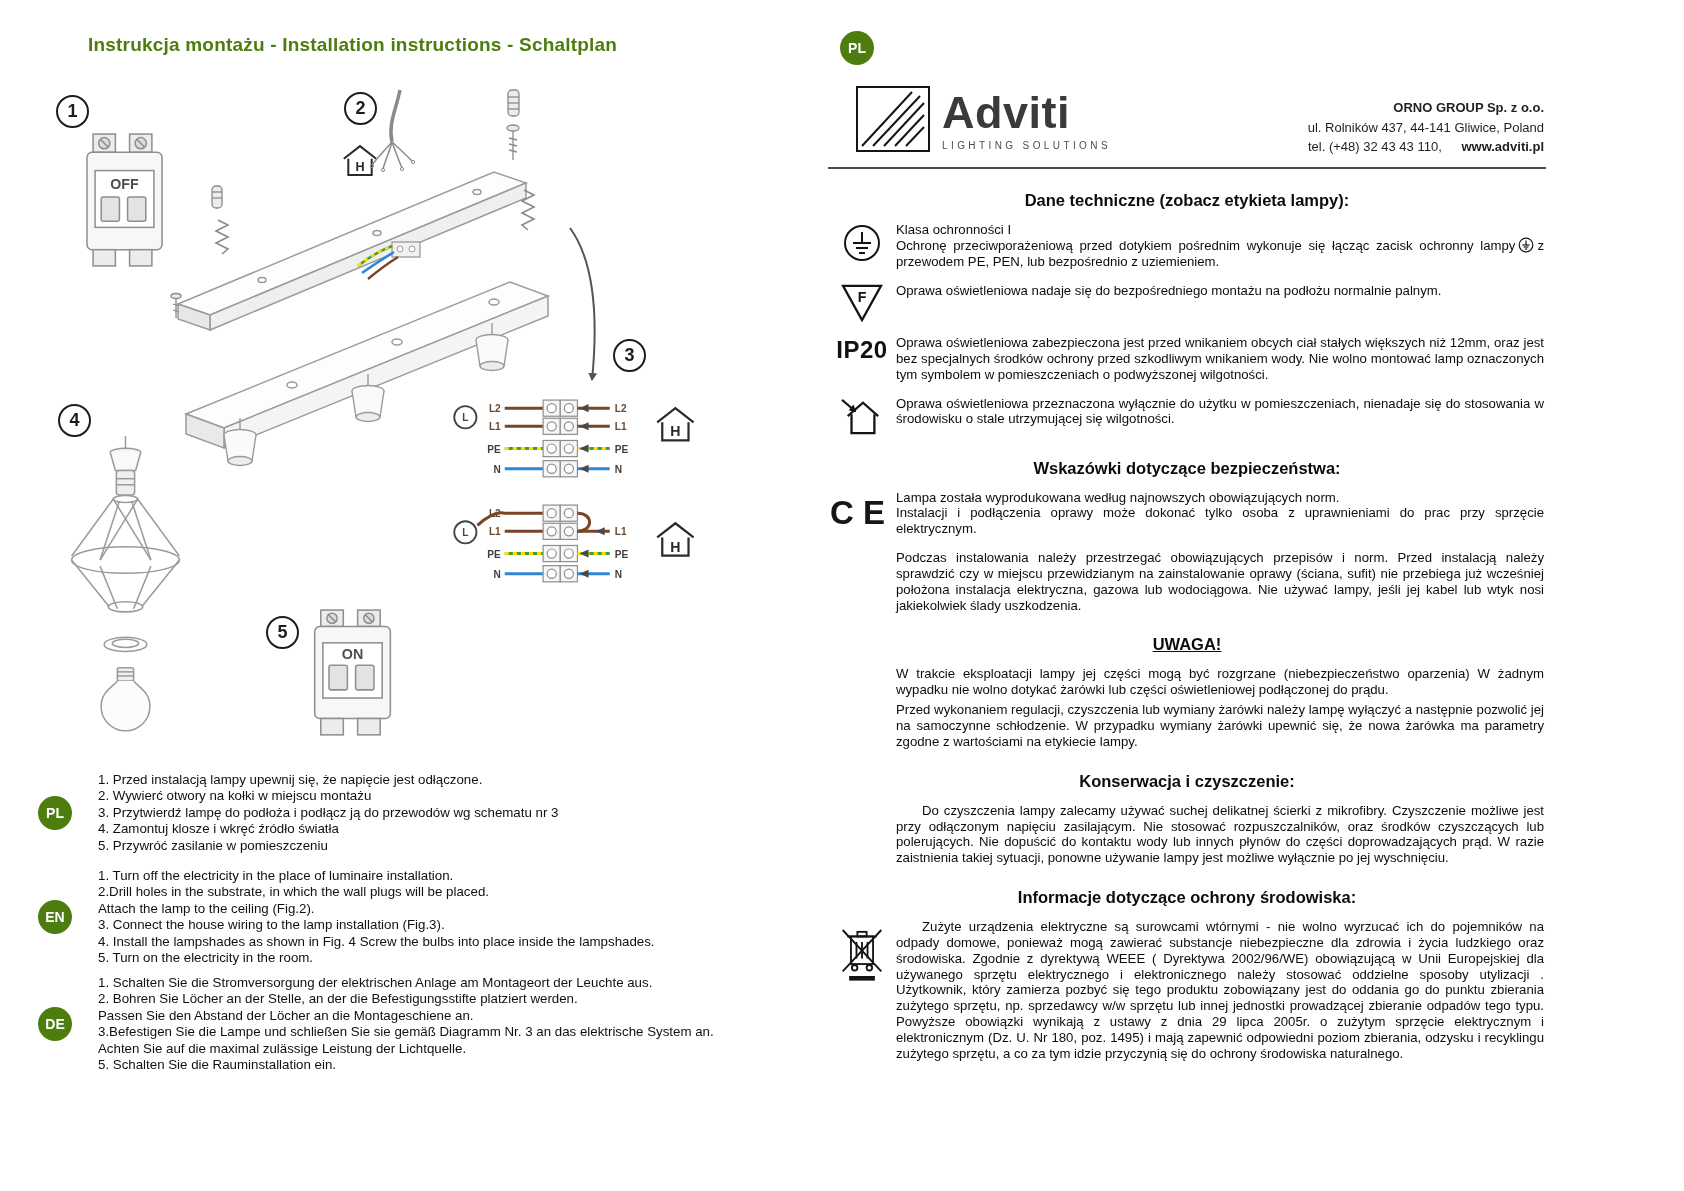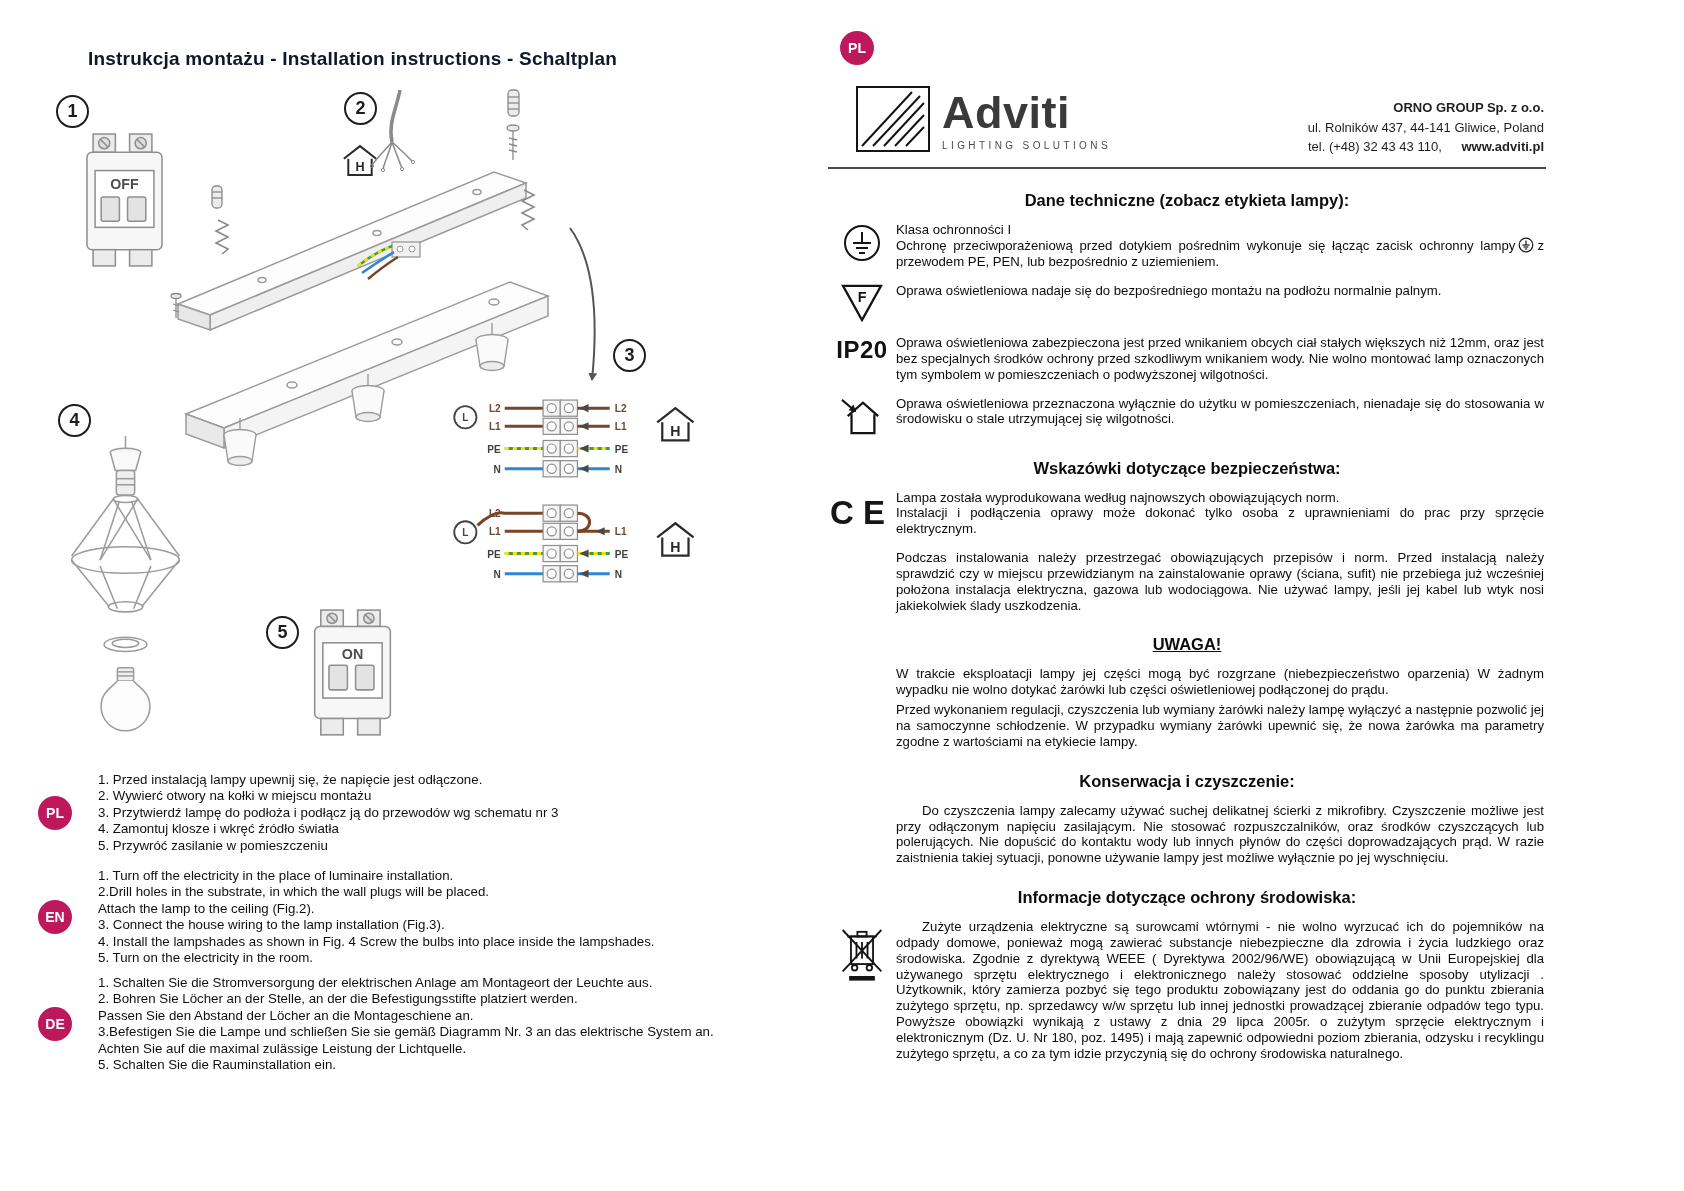--- a/index.html
+++ b/index.html
@@ -5,28 +5,28 @@
   * { margin:0; padding:0; box-sizing:border-box; }
   html,body { background:#ffffff; }
   body {
     width:1684px; height:1191px; position:relative; overflow:hidden;
     font-family:"Liberation Sans", sans-serif; color:#1c1c1c;
   }
   svg text { font-family:"Liberation Sans", sans-serif; }
   .abs { position:absolute; }
 
   
-  .page-title { position:absolute; left:88px; top:48px; font-size:19px; font-weight:bold; color:#0f172a; letter-spacing:.2px; }
+  .page-title { position:absolute; left:88px; top:34px; font-size:19px; font-weight:bold; color:#4d7c0f; letter-spacing:.2px; }
   .fig-num {
     position:absolute; width:33px; height:33px; border:2.5px solid #1d1d1d; border-radius:50%;
     background:#fff; display:flex; align-items:center; justify-content:center;
     font-size:18px; font-weight:bold; color:#1d1d1d; z-index:3;
   }
   .badge {
-    width:34px; height:34px; border-radius:50%; background:#be185d; color:#fff;
+    width:34px; height:34px; border-radius:50%; background:#4d7c0f; color:#fff;
     display:flex; align-items:center; justify-content:center; font-size:14px; font-weight:bold; flex-shrink:0;
   }
   .instr { position:absolute; left:38px; width:706px; display:flex; gap:26px; align-items:center; }
   .instr .lines { font-size:13.3px; line-height:1.24; color:#101010; }
 
   
   .right-col { position:absolute; left:828px; top:0; width:718px; }
   .pl-badge-right { position:absolute; left:12px; top:31px; }
   .header-row { display:flex; justify-content:space-between; align-items:flex-start; padding:86px 2px 0 10px; }
   .logo-wrap { display:flex; gap:12px; align-items:flex-start;margin-left:18px; }

